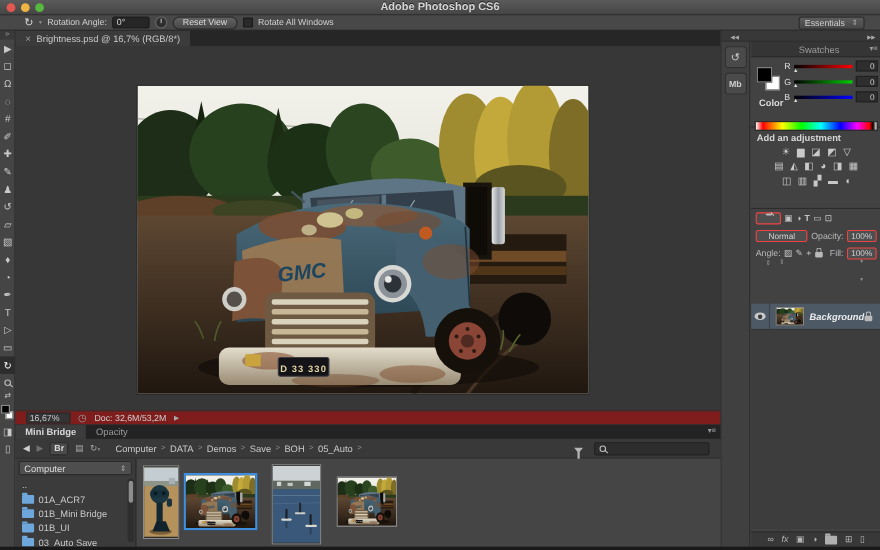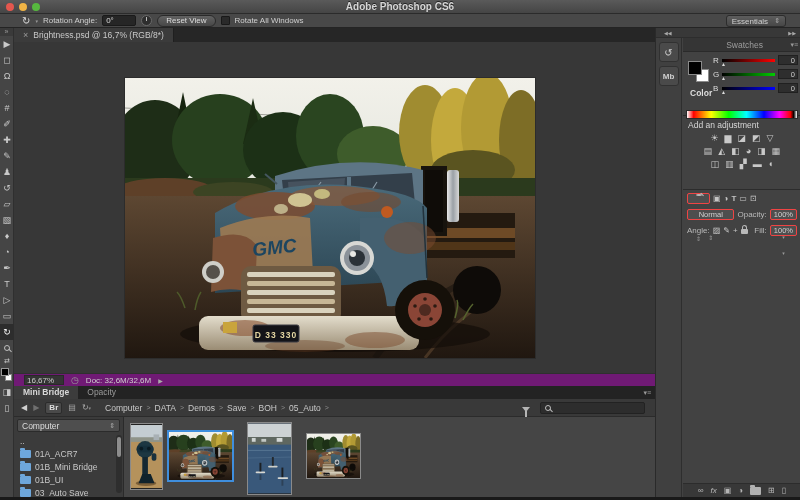--- a/index.html
+++ b/index.html
@@ -43,21 +43,21 @@
   .swstack .fg { position:absolute; left:1px; top:2px; width:8px; height:8px; background:#000; border:1px solid #999; }
 
   
   .docarea { left:14px; top:28px; width:641px; height:358px; background:#363636; }
   .tabbar { position:absolute; left:0; top:0; width:100%; height:14px; background:#262626; display:flex; }
   .doctab { height:14px; background:#3b3b3b; border-right:1px solid #1f1f1f; display:flex; align-items:center;
     gap:5px; padding:0 9px; font-size:8.5px; color:#c9c9c9; }
   .doctab .x { color:#9a9a9a; font-size:9px; }
   .canvas { position:absolute; left:0; top:14px; width:100%; height:331px; background:#373737; }
   .canvas svg.main { box-shadow:0 0 0 1px #2c2c2c; }
-  .statusbar { position:absolute; left:0; bottom:0; width:100%; height:13px; background:#701a75;
+  .statusbar { position:absolute; left:0; bottom:0; width:100%; height:13px; background:#7f1d1d;
     border-top:1px solid #303030; display:flex; align-items:center; padding-left:10px; gap:7px; font-size:8px; }
   .zoombox { width:40px; height:10px; background:#343434; border:1px solid #292929; color:#ccc;
     font-size:8px; line-height:9px; padding:0 2px; }
 
   
   .dock { left:655px; top:28px; width:145px; height:469px; background:#424242; border-left:1px solid #2a2a2a; }
   .dockhead { position:absolute; left:0; top:0; width:100%; height:10px; background:#383838;
     border-bottom:1px solid #2d2d2d; font-size:5px; color:#aaa; }
   .strip { position:absolute; left:0; top:10px; width:26px; height:459px; background:#404040; border-right:1px solid #2e2e2e; }
   .stripbtn { width:20px; height:20px; margin:4px auto; background:#4a4a4a; border:1px solid #313131; border-radius:3px;
@@ -75,21 +75,21 @@
   .crow { display:flex; align-items:center; gap:3px; margin:4px 3px 6px 30px; height:8px; }
   .clab { font-size:8px; color:#ddd; width:6px; }
   .ctrack { flex:1; height:3px; position:relative; }
   .ctrack .th { position:absolute; left:-1px; bottom:-5px; font-size:5px; color:#ddd; }
   .cval { width:20px; height:10px; background:#2e2e2e; border:1px solid #202020; font-size:7.5px;
     color:#ccc; text-align:right; padding:0 2px; line-height:9px; }
   .ramp { height:9px; margin:5px 3px 4px 3px; border:1px solid #2a2a2a;
     background:linear-gradient(to right,#fff 0,#f00 6%,#ff0 22%,#0f0 38%,#0ff 54%,#00f 70%,#f0f 84%,#f00 94%,#000 97%,#fff 100%); }
 
   
-  .adjhead { font-size:8.5px; font-weight:normal; color:#d6d6d6; margin:4px 0 2px 5px; }
+  .adjhead { font-size:8.5px; font-weight:bold; color:#d6d6d6; margin:4px 0 2px 5px; }
   .adjrow { display:flex; justify-content:center; gap:6px; height:13px; align-items:center; }
   .adj { font-size:9px; color:#c9c9c9; line-height:11px; }
 
   
   .lrow { display:flex; align-items:center; gap:3px; padding:0 4px; height:16px; font-size:8px; color:#b9b9b9; }
   .box { background:#4e4e4e; border:1px solid #ef4444; border-radius:2px; display:flex; align-items:center;
     gap:15px; padding:0 3px; height:11px; font-size:7.5px; color:#d2d2d2;flex-direction:column; }
   .licon { font-size:8px; color:#c5c5c5; }
   .layerlist { background:#3d3d3d; position:absolute; left:0; top:86px; bottom:19px; width:100%; }
   .layersel { display:flex; align-items:center; height:24px; background:#4d5a66; border-bottom:1px solid #333; }
@@ -311,21 +311,21 @@
           <path d="M60,230 q-4,-12 -8,-16 M70,232 q2,-12 6,-18" stroke="#4e5a2a" stroke-width="1.5" fill="none"></path>
           <text x="150" y="176" transform="rotate(-6 150 176)" font-size="19" font-weight="bold" font-style="italic" fill="#1c4560" font-family="Liberation Sans, sans-serif" text-anchor="middle">GMC</text>
           <text x="151" y="260" font-size="8.5" font-weight="bold" fill="#e4d6a2" letter-spacing="1" font-family="Liberation Sans, sans-serif" text-anchor="middle">D 33 330</text>
         </g>
       </svg>
     </div>
 
     <div class="statusbar">
       <span class="zoombox">16,67%</span>
       <span style="font-size:9px;color:#999">◷</span>
-      <span style="color:#cfcfcf">Doc: 32,6M/32,6M</span>
+      <span style="color:#cfcfcf">Doc: 32,6M/53,2M</span>
       <span style="font-size:6px;color:#aaa">▶</span>
     </div>
   </div>
 
   <div class="abs dock">
     <div class="dockhead">
       <span class="abs" style="left:8px;top:2px">◀◀</span>
       <span class="abs" style="right:4px;top:2px">▶▶</span>
     </div>
 
@@ -427,20 +427,32 @@
           <span class="licon">▨</span>
           <span class="licon">✎</span>
           <span class="licon">+</span>
           <span class="lock"></span>
           <span style="margin-left:auto">Fill:</span>
           <span class="box">
             <span>100%</span>
             <span style="font-size:5px;color:#999">▾</span>
           </span>
         </div>
+        <div class="layerlist">
+          <div class="layersel">
+            <span class="eyecell">
+                <span class="eye"></span>
+              </span>
+            <svg class="lthumb" viewBox="0 0 410 280" preserveAspectRatio="xMidYMid slice">
+                <use href="#truckArt"></use>
+              </svg>
+            <span class="lname">Background</span>
+            <span class="lock" style="margin-right:8px"></span>
+          </div>
+        </div>
         <div class="lbottom">
           <span>∞</span>
           <span style="font-style:italic">fx</span>
           <span>▣</span>
           <span>◑</span>
           <span class="folder gray"></span>
           <span>⊞</span>
           <span>▯</span>
         </div>
       </div>

